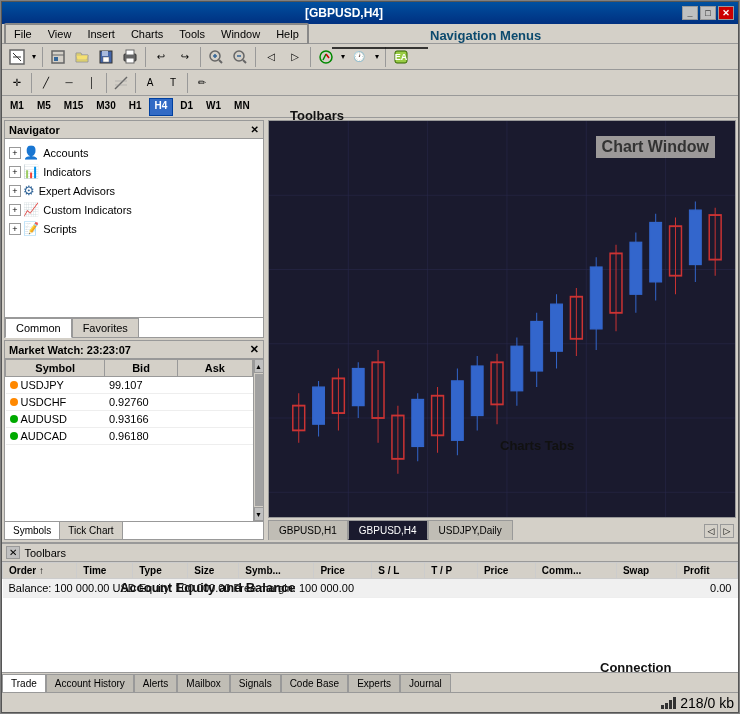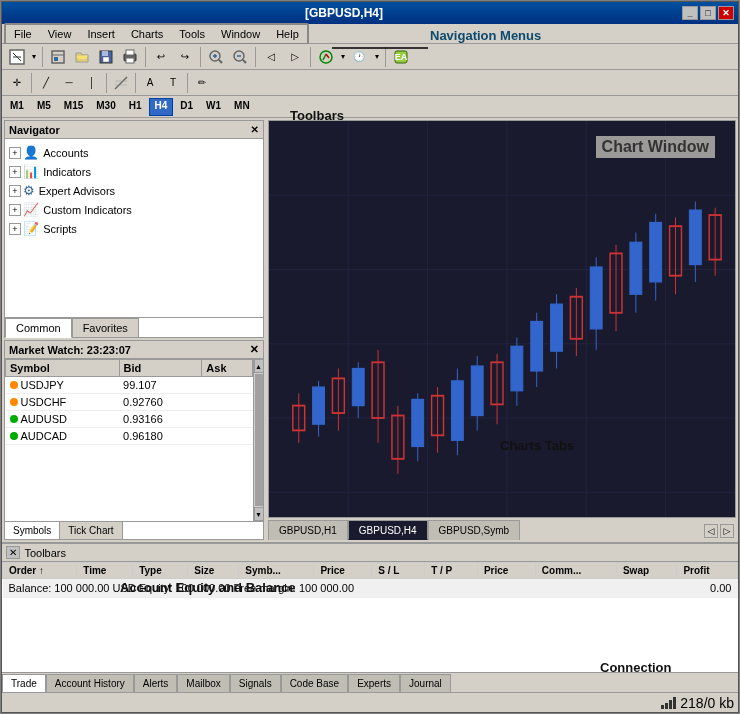--- a/index.html
+++ b/index.html
@@ -40,21 +40,21 @@
 
     
     .navigator-tabs { display: flex; border-top: 1px solid #999; }
     .nav-tab { padding: 3px 10px; border: 1px solid #999; border-bottom: none; cursor: pointer; background: #d4d0c8; font-size: 11px; }
     .nav-tab.active { background: white; border-bottom: 1px solid white; margin-bottom: -1px; }
 
     
     .market-watch { width: 260px; background: white; border: 1px solid #999; margin: 2px; margin-top: 0; display: flex; flex-direction: column; flex-shrink: 0; }
     .mw-header { background: #d4d0c8; border-bottom: 1px solid #999; height: 18px; display: flex; align-items: center; justify-content: space-between; padding: 0 4px; font-size: 11px; font-weight: bold; }
     .mw-table { width: 100%; border-collapse: collapse; font-size: 11px; }
-    .mw-table th { background: #d4d0c8; border: 1px solid #999; padding: 2px 4px; text-align: left; font-weight: bold; }
+    .mw-table th { background: #d4d0c8; border: 1px solid #999; padding: 2px 20px; text-align: center; font-weight: bold; }
     .mw-table td { border-bottom: 1px solid #eee; padding: 2px 4px; }
     .symbol-dot { width: 8px; height: 8px; border-radius: 50%; display: inline-block; margin-right: 3px; }
     .dot-green { background: #00aa00; }
     .dot-orange { background: #ff8800; }
     .mw-tabs { display: flex; border-top: 1px solid #999; }
     .mw-tab { padding: 3px 8px; border-right: 1px solid #999; cursor: pointer; font-size: 10px; background: #d4d0c8; }
     .mw-tab.active { background: white; }
 
     
     .chart-area { flex: 1; display: flex; flex-direction: column; margin: 2px; }
@@ -431,21 +431,21 @@
 
           
           <div style="position:absolute; top:15px; right:20px; font-size:16px; font-weight:bold; color:#333; background:rgba(212,208,200,0.7); padding:2px 6px;">
             <span>Chart Window</span>
           </div>
         </div>
 
         <div class="chart-tabs-row">
           <div class="chart-tab">GBPUSD,H1</div>
           <div class="chart-tab active">GBPUSD,H4</div>
-          <div class="chart-tab">GBPUSD,Symb</div>
+          <div class="chart-tab">USDJPY,Daily</div>
           <div style="flex:1"></div>
           <div class="chart-tab-nav">
             <div class="chart-nav-btn">◁</div>
             <div class="chart-nav-btn">▷</div>
           </div>
         </div>
       </div>
 
     </div>
 

